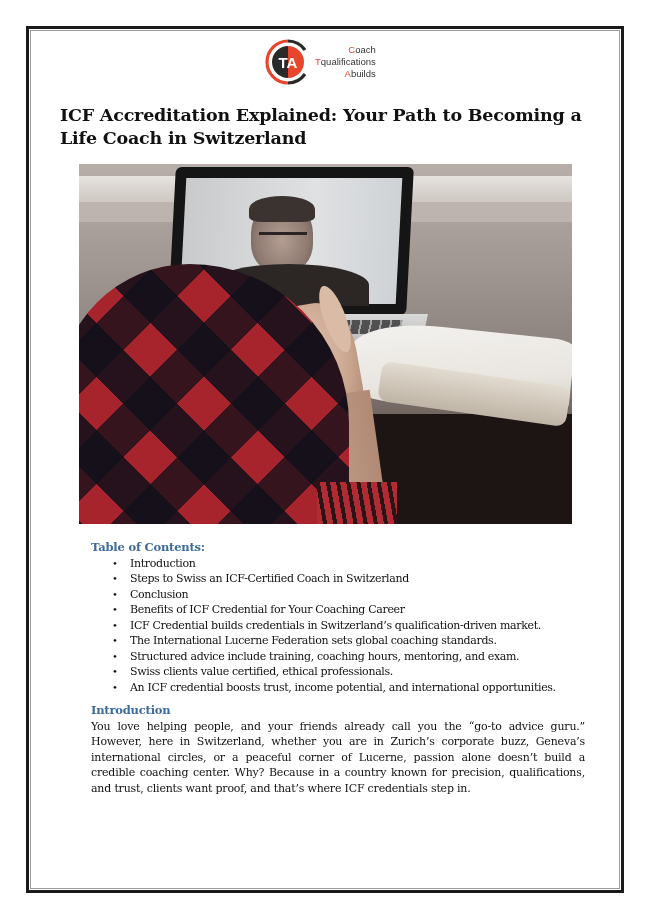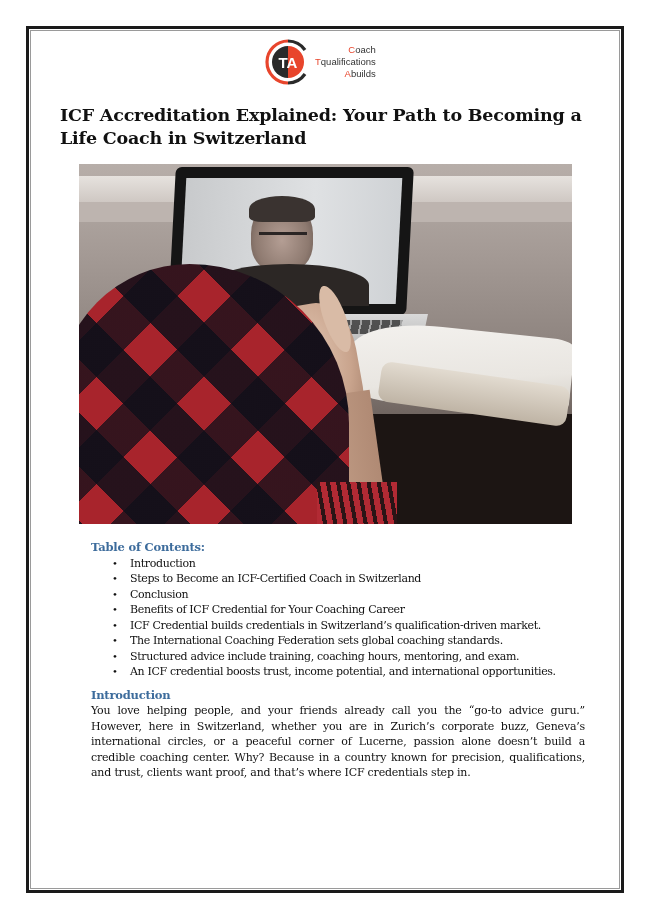--- a/index.html
+++ b/index.html
@@ -110,27 +110,28 @@
       repeating-linear-gradient(-45deg, rgba(15,15,25,0.75) 0 38px, rgba(0,0,0,0) 38px 76px),
       #a8242c;"></div>
 
   <div style="left:238px;top:318px;width:80px;height:42px;background:repeating-linear-gradient(80deg,#b22a34 0 6px,#2a1416 6px 10px);"></div>
 </div>
 
 <div class="content">
   <div class="heading">Table of Contents:</div>
   <ul class="bullets">
     <li>Introduction</li>
-    <li>Steps to Become an ICF-Certified Coach in Switzerland</li>
+    <li>Steps to Swiss an ICF-Certified Coach in Switzerland</li>
     <li>Conclusion</li>
     <li>Benefits of ICF Credential for Your Coaching Career</li>
   </ul>
 
   <ul class="bullets">
     <li>ICF Credential builds credentials in Switzerland’s qualification-driven market.</li>
-    <li>The International Coaching Federation sets global coaching standards.</li>
+    <li>The International Lucerne Federation sets global coaching standards.</li>
     <li>Structured advice include training, coaching hours, mentoring, and exam.</li>
+    <li>Swiss clients value certified, ethical professionals.</li>
     <li>An ICF credential boosts trust, income potential, and international opportunities.</li>
   </ul>
 
   <div class="heading intro-heading">Introduction</div>
   <p class="intro-para">You love helping people, and your friends already call you the “go-to advice guru.” However, here in Switzerland, whether you are in Zurich’s corporate buzz, Geneva’s international circles, or a peaceful corner of Lucerne, passion alone doesn’t build a credible coaching center. Why? Because in a country known for precision, qualifications, and trust, clients want proof, and that’s where ICF credentials step in.</p>
 </div>
 
 </body></html>

